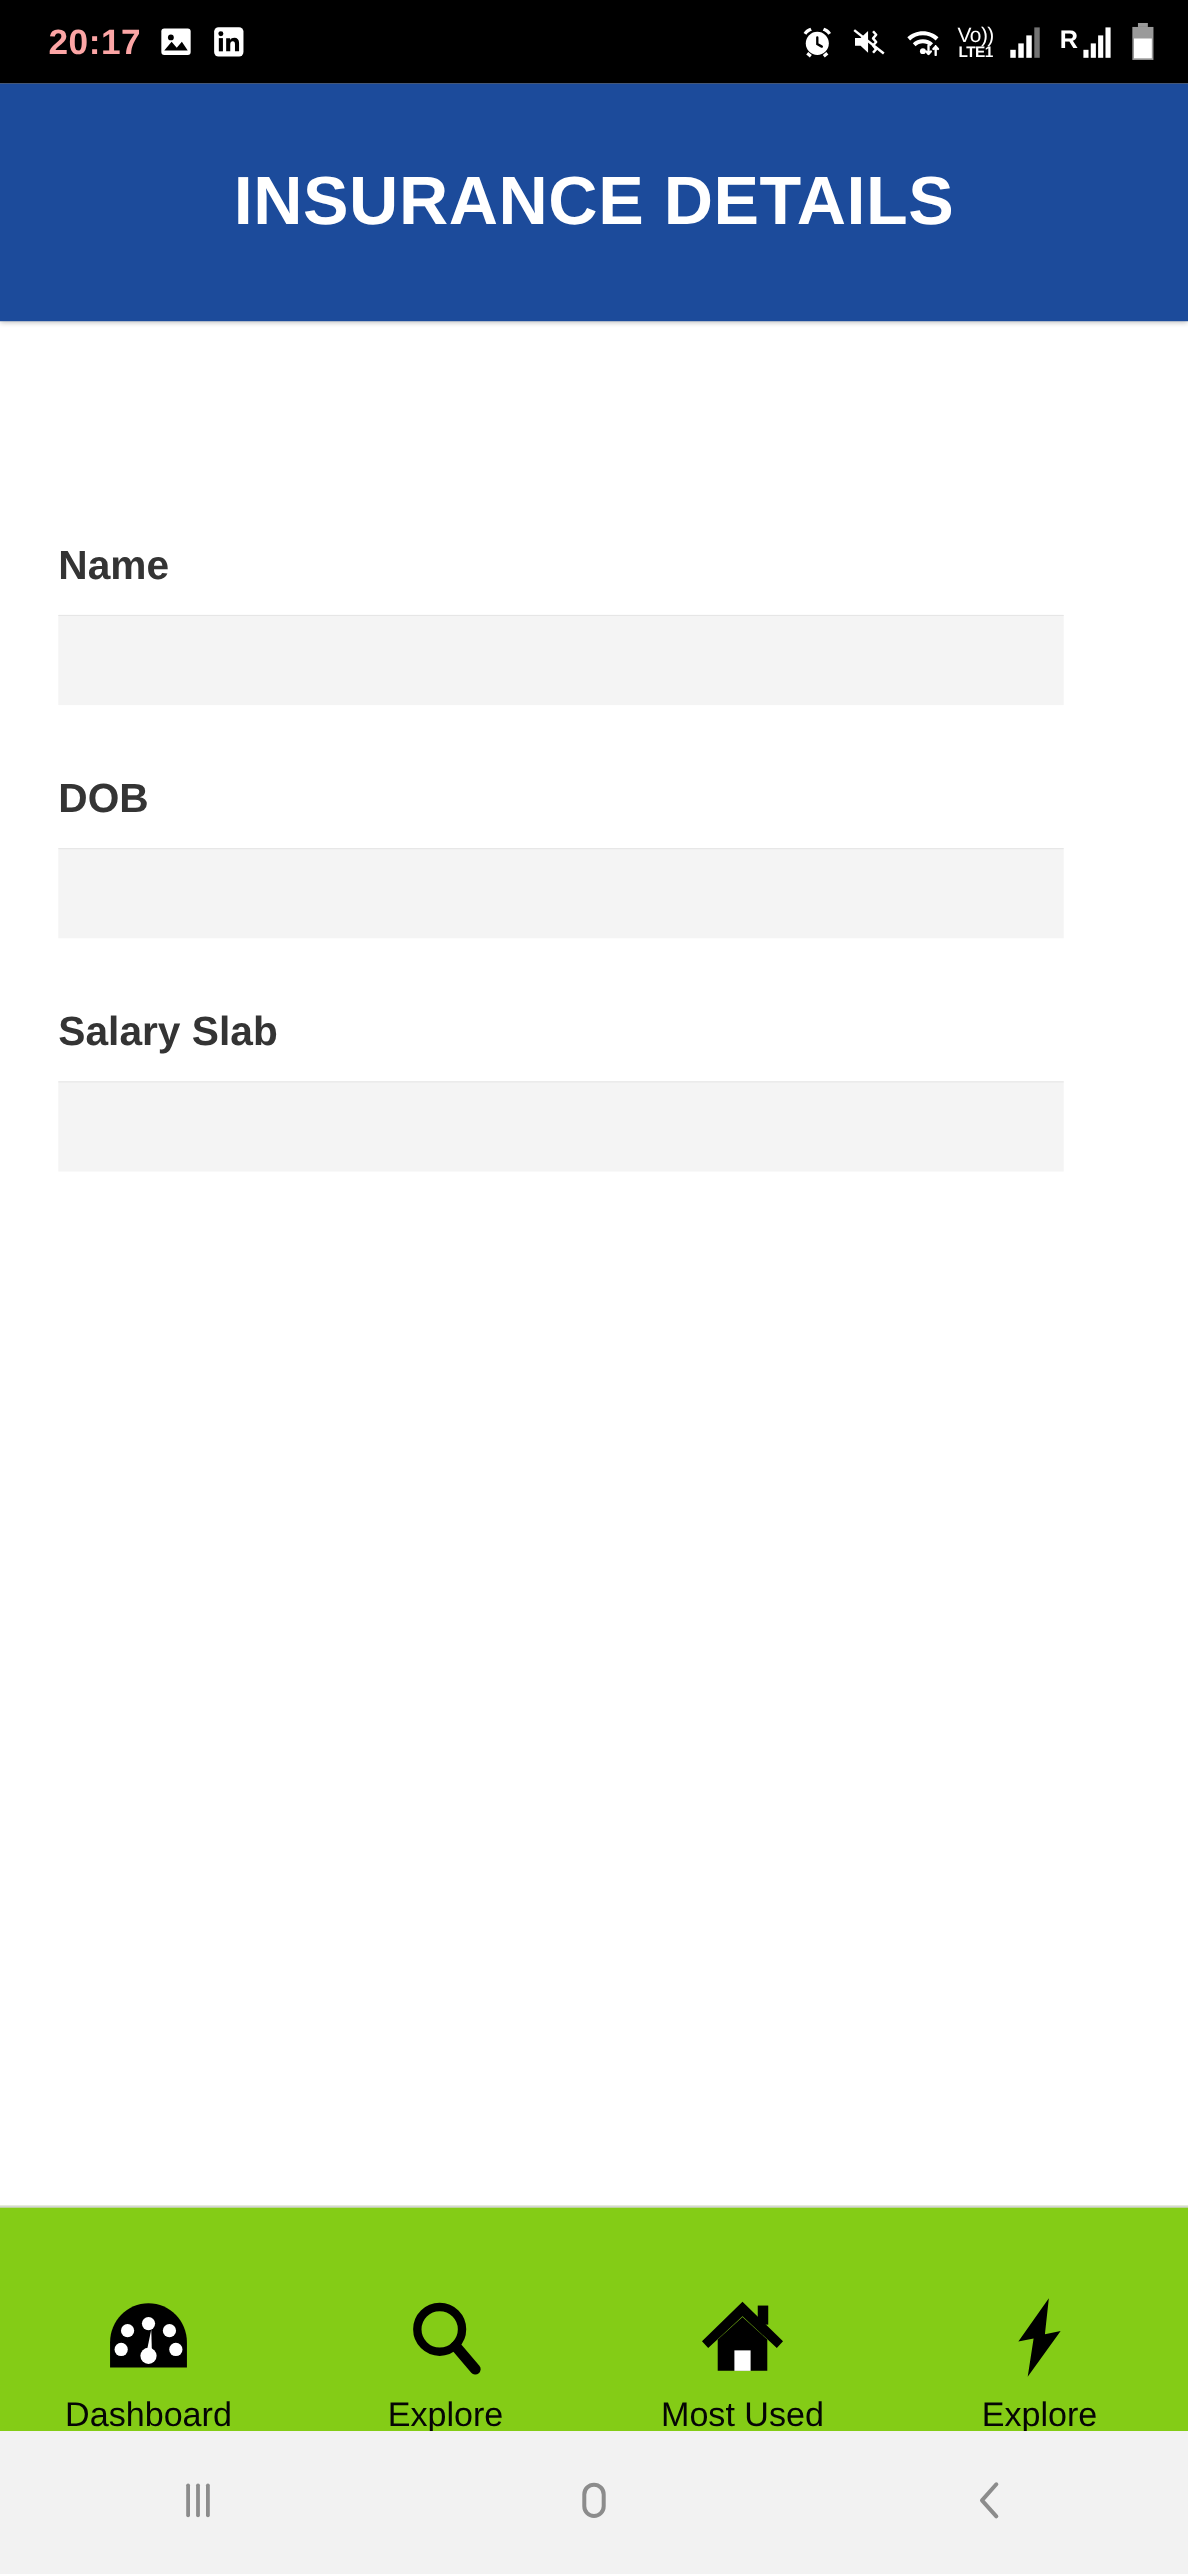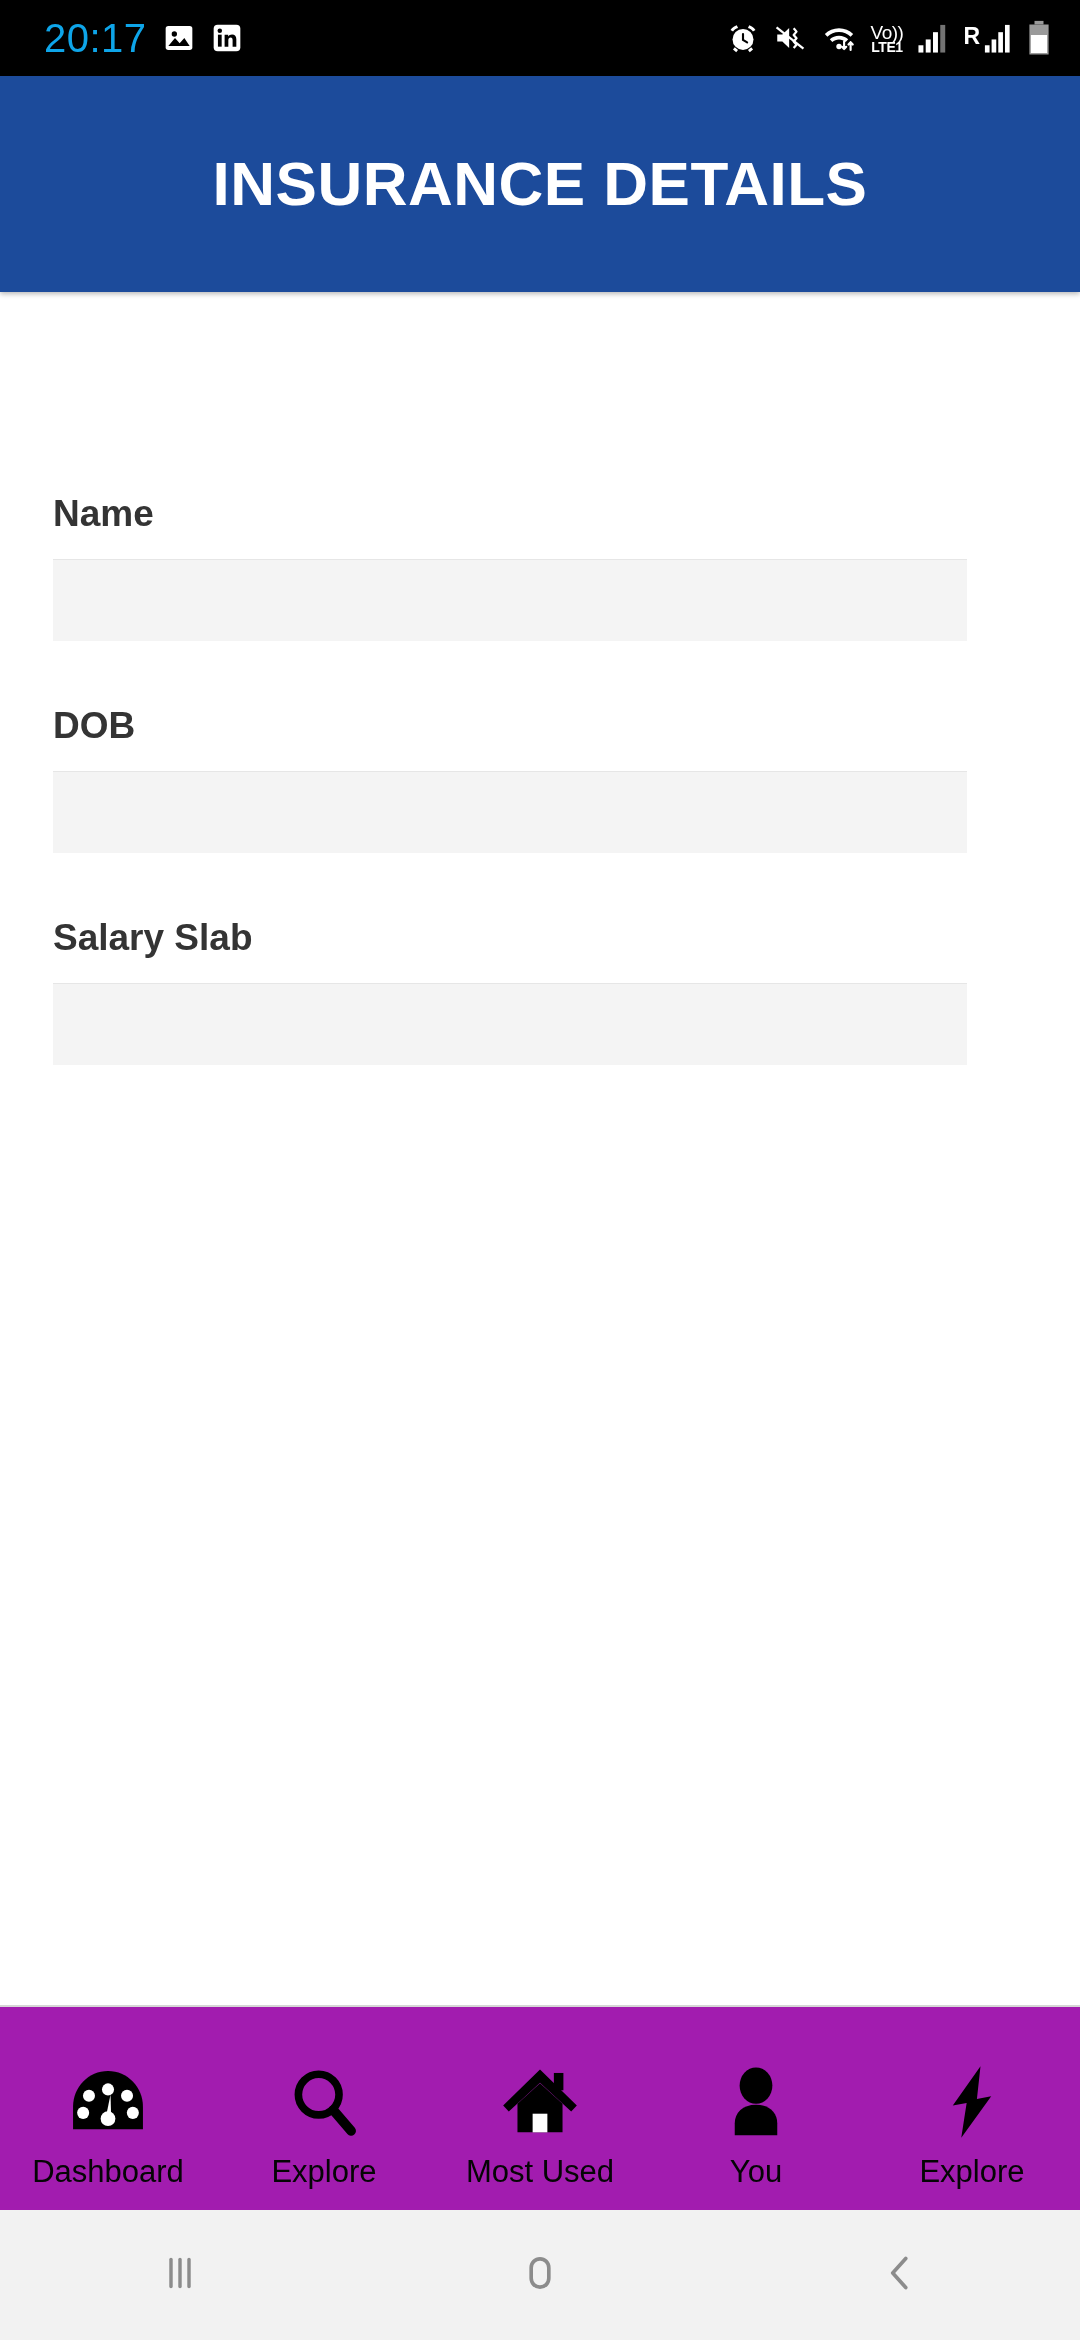--- a/index.html
+++ b/index.html
@@ -32,24 +32,25 @@
     padding: 0 28px 0 44px;
     box-sizing: border-box;
     flex: 0 0 auto;
   }
   .status-left {
     display: flex;
     align-items: center;
     gap: 16px;
   }
   .status-time {
-    color: #0ea5e9;
-    font-size: 40px;
+    color: #fca5a5;
+    font-size: 32px;
     letter-spacing: 0.5px;
     line-height: 1;
+    font-weight: bold;
   }
   .status-right {
     display: flex;
     align-items: center;
     gap: 13px;
   }
   .sb-icon {
     display: block;
     line-height: 0;
   }
@@ -162,24 +163,24 @@
     color: #27509a;
     font-size: 40px;
     letter-spacing: 1px;
     line-height: 1;
   }
 
   
   .bottom-nav {
     flex: 0 0 auto;
     height: 205px;
-    background: #a21caf;
+    background: #84cc16;
     border-top: 2px solid #d6d6d6;
     display: flex;
-    align-items: center;
+    align-items: flex-end;
     justify-content: space-around;
     padding-top: 32px;
     box-sizing: border-box;
   }
   .nav-item {
     display: flex;
     flex-direction: column;
     align-items: center;
     justify-content: flex-start;
     width: 200px;
@@ -365,29 +366,20 @@
         <svg width="78" height="72" viewBox="0 0 36 32">
           <path d="M18 1L1 17.6l2.6 2.8L18 7.1l14.4 13.3 2.6-2.8z" fill="#000000"></path>
           <path d="M7.6 16.8L18 7.4l10.4 9.4V30H7.6z" fill="#000000"></path>
           <rect x="24.4" y="2.6" width="4.4" height="8" fill="#000000"></rect>
           <rect x="14.6" y="21.4" width="6.8" height="8.6" fill="#ffffff"></rect>
         </svg>
       </div>
       <div class="nav-label">Most Used</div>
     </div>
 
-    <div class="nav-item">
-      <div class="nav-icon">
-        <svg width="62" height="72" viewBox="0 0 28 32">
-          <ellipse cx="14" cy="8.6" rx="7.4" ry="8.2" fill="#000000"></ellipse>
-          <path d="M14 17.2c6 0 9.6 3.6 9.6 8.4V31H4.4v-5.4c0-4.8 3.6-8.4 9.6-8.4z" fill="#000000"></path>
-        </svg>
-      </div>
-      <div class="nav-label">You</div>
-    </div>
 
     <div class="nav-item">
       <div class="nav-icon">
         <svg width="52" height="76" viewBox="0 0 22 34">
           <path d="M14.8 1L2.4 18.6l6.2-1.2L6.2 33 19.6 14.4l-6.4 1.3z" fill="#000000"></path>
         </svg>
       </div>
       <div class="nav-label">Explore</div>
     </div>
 

